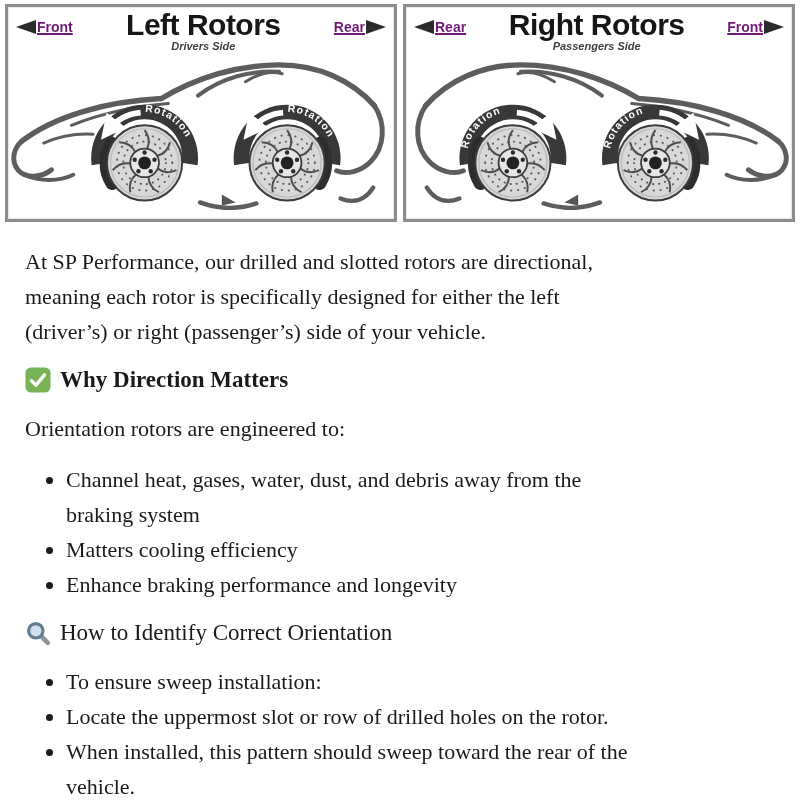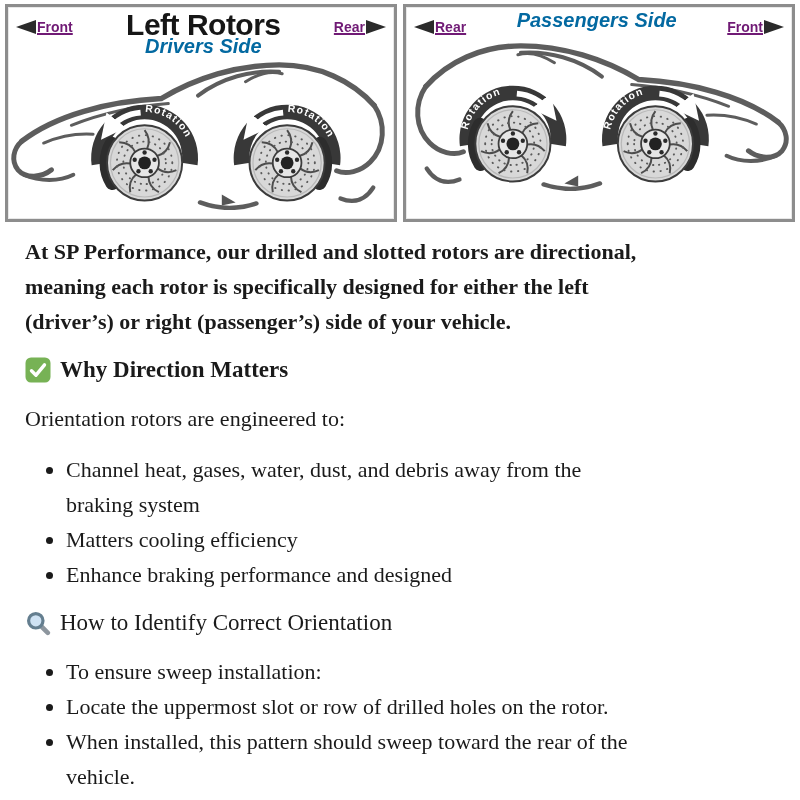--- a/index.html
+++ b/index.html
@@ -14,26 +14,26 @@
     display:flex; flex-direction:column; font-family:"Liberation Sans", sans-serif;
     box-shadow: inset 0 0 0 1px #e8e8e8;
   }
   .panel-header { display:flex; justify-content:space-between; align-items:flex-start; padding:7px 8px 0 8px; }
   .dir { font-weight:bold; font-size:14px; color:#701a75; display:flex; align-items:center; gap:1px; margin-top:5px; }
   .dir span { text-decoration:underline; text-decoration-thickness:2px; }
   .tri-l { width:0; height:0; border-top:7px solid transparent; border-bottom:7px solid transparent; border-right:20px solid #2b2b2b; }
   .tri-r { width:0; height:0; border-top:7px solid transparent; border-bottom:7px solid transparent; border-left:20px solid #2b2b2b; }
   .panel-center { text-align:center; margin-top:-2px; }
   .panel-title { font-size:30px; font-weight:bold; color:#161616; line-height:26px; letter-spacing:-0.5px; }
-  .panel-sub { font-size:20px; font-weight:bold; font-style:italic; color:#0369a1; line-height:16px;text-align:center; }
+  .panel-sub { font-size:11px; font-weight:bold; font-style:italic; color:#404040; line-height:16px;text-align:center; }
   .car-svg { display:block; width:100%; }
   
   article { padding:0 12px 0 25px; font-size:22px; line-height:35px; }
   article p { margin:16px 0; white-space:pre-line; }
-  article p.intro { margin-top:12px;font-weight:bold; }
+  article p.intro { margin-top:22px; }
   .h-row { display:flex; align-items:center; gap:9px; margin:16px 0; font-size:23px; line-height:30px; }
   .h-row.bold { font-weight:bold; }
   .emoji { width:26px; height:26px; flex:0 0 auto; }
   ul { margin:16px 0; padding-left:41px; }
   li { white-space:pre-line; }
 </style>
 </head>
 <body>
 
 <div class="diagram">
@@ -128,20 +128,21 @@
     </svg>
   </div>
 
   <div class="panel">
     <div class="panel-header">
       <div class="dir">
         <i class="tri-l"></i>
         <span>Rear</span>
       </div>
       <div class="panel-center">
+        <div class="panel-title">Right Rotors</div>
         <div class="panel-sub">Passengers Side</div>
       </div>
       <div class="dir">
         <span>Front</span>
         <i class="tri-r"></i>
       </div>
     </div>
     <svg class="car-svg" viewBox="0 0 390 158">
       <g transform="translate(390,0) scale(-1,1)">
         <use href="#carBody"></use>
@@ -174,21 +175,21 @@
     </svg>
     <span>Why Direction Matters</span>
   </div>
 
   <p>Orientation rotors are engineered to:</p>
 
   <ul>
     <li>Channel heat, gases, water, dust, and debris away from the
 braking system</li>
     <li>Matters cooling efficiency</li>
-    <li>Enhance braking performance and designed</li>
+    <li>Enhance braking performance and longevity</li>
   </ul>
 
   <div class="h-row">
     <svg class="emoji" viewBox="0 0 26 26">
       <line x1="16" y1="16" x2="22.8" y2="22.8" stroke="#8d969e" stroke-width="4.6" stroke-linecap="round"></line>
       <circle cx="10.8" cy="10.8" r="7.2" fill="#cfe2f3" stroke="#647e8f" stroke-width="3.2"></circle>
     </svg>
     <span>How to Identify Correct Orientation</span>
   </div>
 

